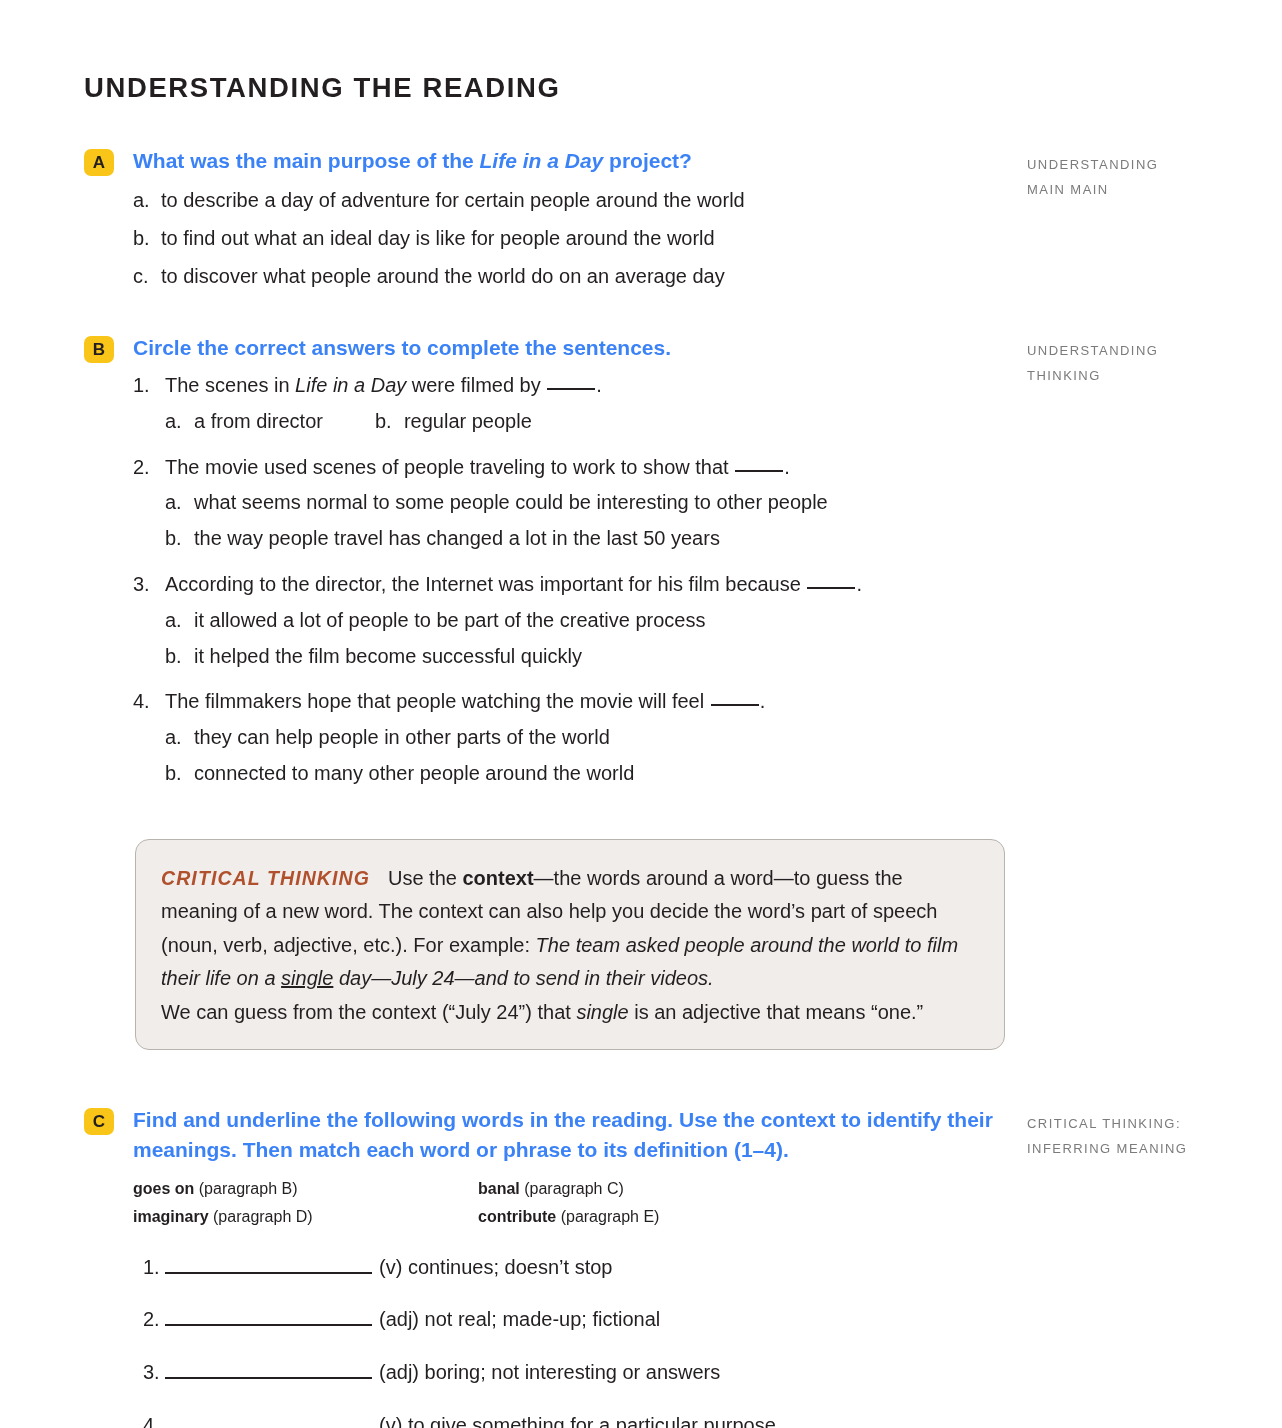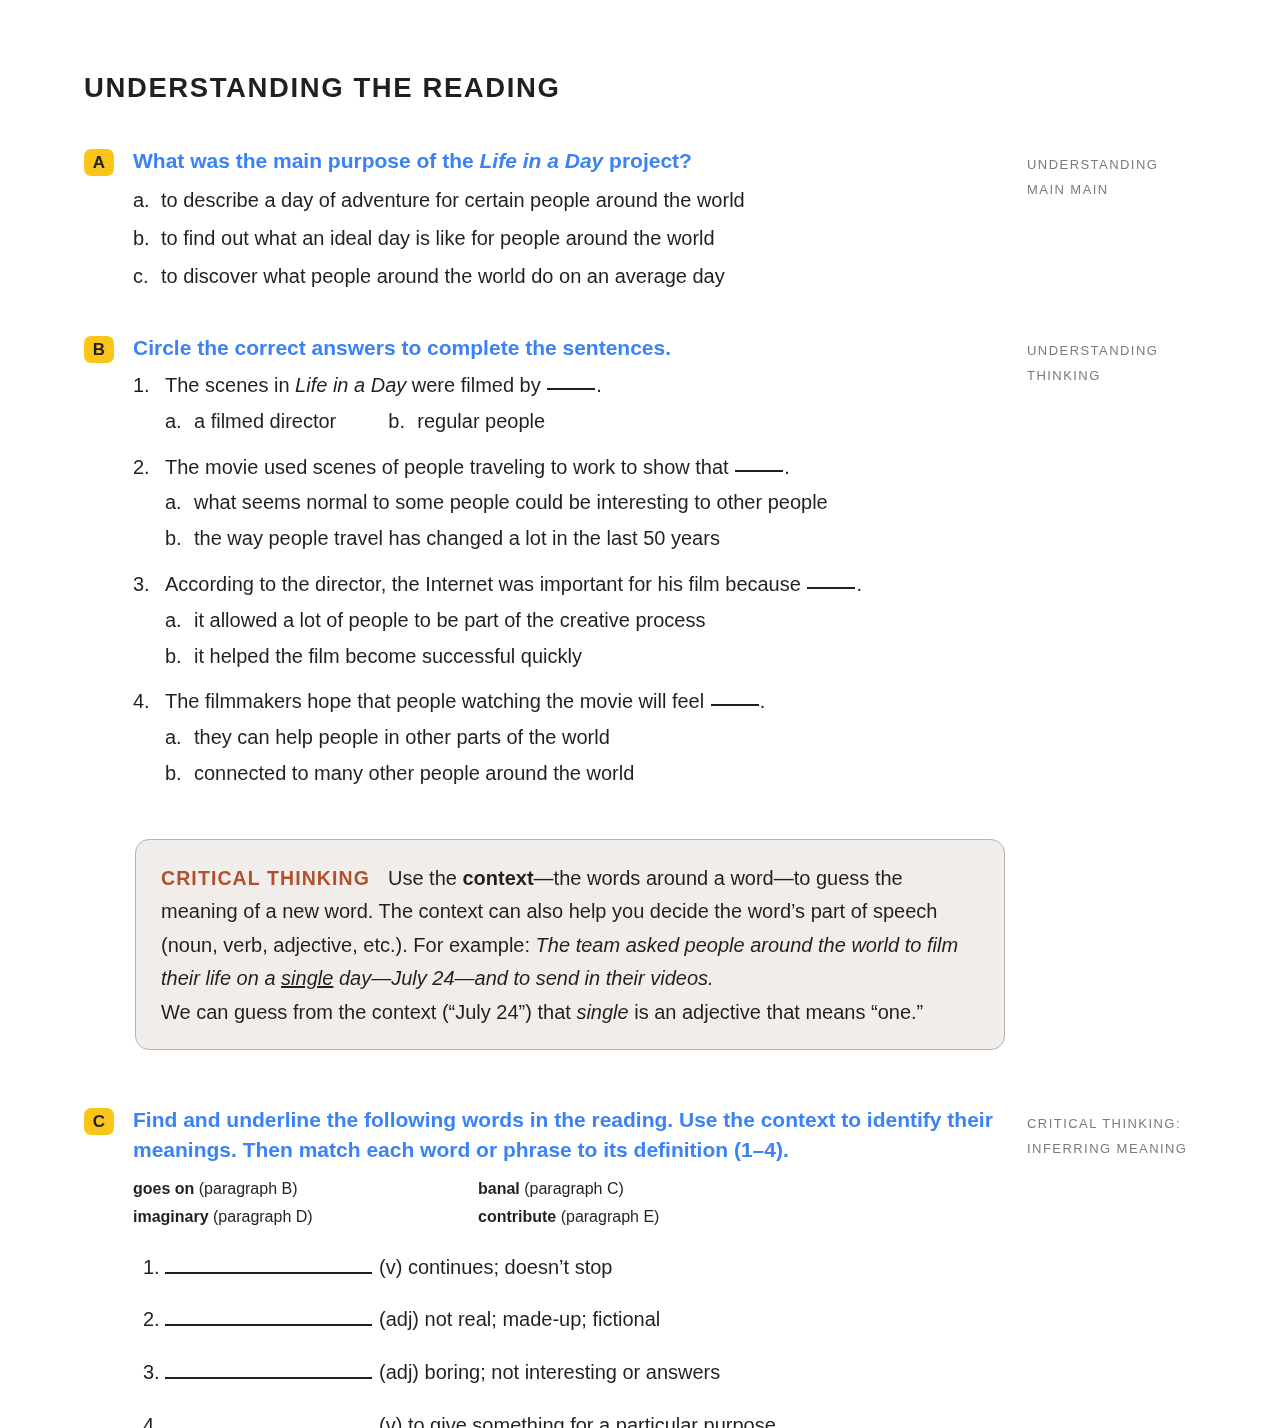--- a/index.html
+++ b/index.html
@@ -149,20 +149,21 @@
     font-size: 20px;
     line-height: 1.67;
     color: #231f20;
   }
   .ct-tag {
     color: #b1502c;
     font-weight: bold;
     letter-spacing: 1.1px;
     font-size: 19.5px;
     margin-right: 18px;
+    font-style: italic;
   }
   .u-single { text-decoration: underline; }
 
   
   .wordbank {
     margin-left: 49px;
     margin-top: 10px;
     display: flex;
     flex-wrap: wrap;
     width: 720px;
@@ -233,21 +234,21 @@
     <ul class="qlist" style="margin-left:49px;">
 
       <li class="qitem">
         <div class="qline">
           <span class="qnum">1.</span>
           <span class="qtext"><span>The scenes in </span><em>Life in a Day</em><span> were filmed by </span><span class="blank"></span><span>.</span></span>
         </div>
         <div class="inline-opts">
           <span class="io">
             <span class="io-letter">a.</span>
-            <span>a filmed director</span>
+            <span>a from director</span>
           </span>
           <span class="io">
             <span class="io-letter">b.</span>
             <span>regular people</span>
           </span>
         </div>
       </li>
 
       <li class="qitem">
         <div class="qline">

